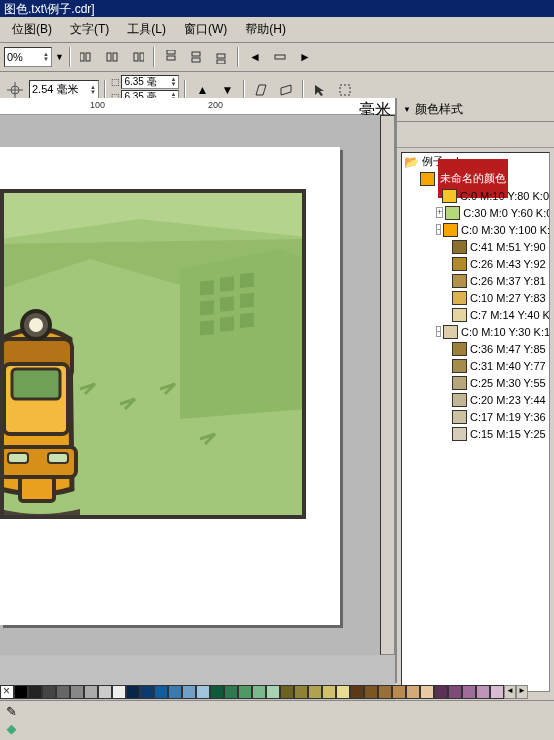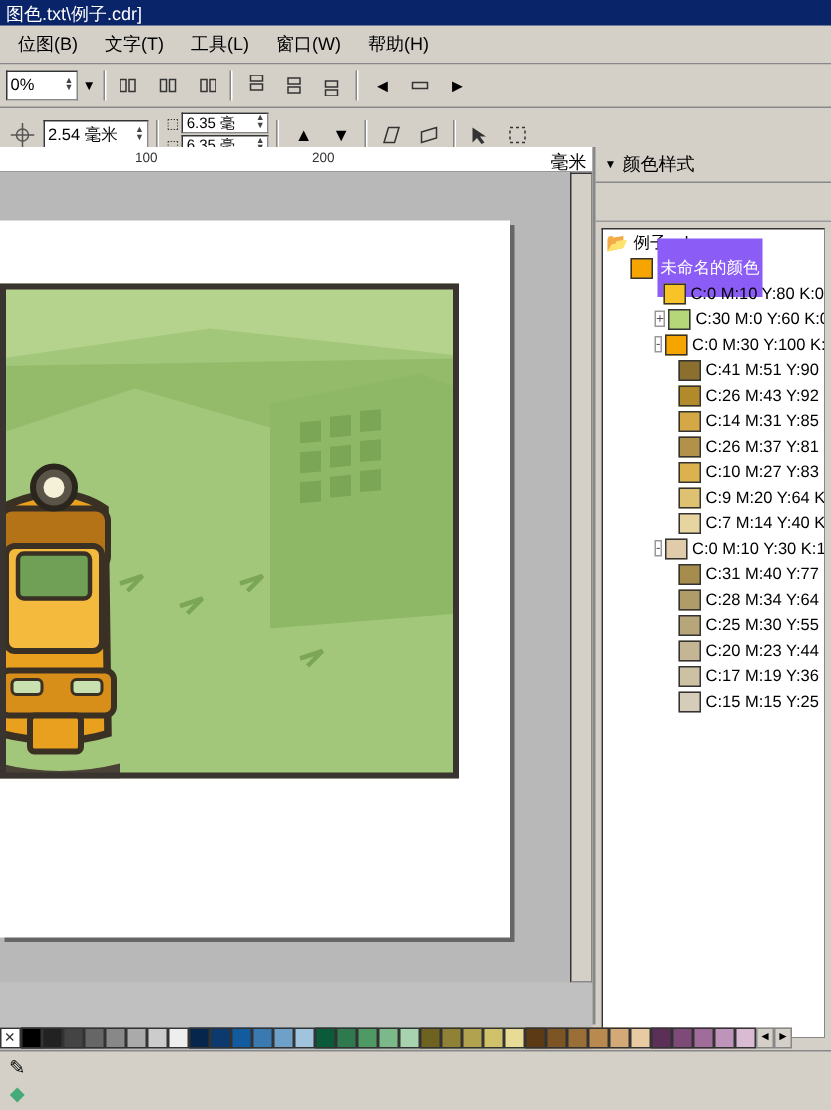--- a/index.html
+++ b/index.html
@@ -9,36 +9,36 @@
 .menu-item{padding:2px 8px;cursor:default}
 .toolbar{display:flex;align-items:center;gap:3px;padding:3px 4px;border-bottom:1px solid #888;background:#d4d0c8}
 .tb-btn{width:22px;height:22px;border:1px solid #d4d0c8;display:flex;align-items:center;justify-content:center;cursor:default}
 .combo{display:inline-flex;align-items:center;border:1px inset #888;background:#fff;height:20px;padding:0 2px}
 .combo input{border:none;width:36px;font-size:11px;outline:none}
 .combo .arrows{display:flex;flex-direction:column;font-size:6px;line-height:5px;color:#444}
 .sep{width:2px;height:20px;border-left:1px solid #888;border-right:1px solid #fff;margin:0 2px}
 .workspace{position:absolute;top:98px;left:0;width:395px;height:648px;background:#c0c0c0}
 .ruler-h{position:absolute;top:0;left:0;width:395px;height:17px;background:#fff;border-bottom:1px solid #999;font-size:9px}
 .ruler-h .tick{position:absolute;top:2px;font-size:9px;color:#333}
-.ruler-unit{position:absolute;right:4px;top:2px;font-size:12px}
+.ruler-unit{position:absolute;right:4px;top:2px;font-size:16px}
 .canvas-area{position:absolute;top:17px;left:0;width:380px;height:540px;background:#b8b8b8;overflow:hidden}
 .page{position:absolute;top:32px;left:0;width:340px;height:478px;background:#fff;box-shadow:3px 3px 0 #666}
 .artwork{position:absolute;top:42px;left:0;width:306px;height:330px}
 .scrollbar-v{position:absolute;right:0;top:17px;width:15px;height:540px;background:#d4d0c8;border:1px inset #888}
 .scrollbar-h{position:absolute;bottom:0;left:30px;width:350px;height:15px;background:#d4d0c8;border:1px inset #888}
 .scrollbar-h .thumb{position:absolute;left:15px;top:0;width:12px;height:13px;background:#d4d0c8;border:1px outset #fff}
 .panel{position:absolute;top:98px;left:395px;width:159px;height:585px;background:#d4d0c8;border-left:2px solid #888}
 .panel-title{padding:3px 6px;border-bottom:1px solid #888;display:flex;align-items:center;gap:4px}
 .panel-title .tri{font-size:8px}
 .panel-body{background:#fff;margin:4px;height:540px;overflow:auto;border:1px inset #888}
 .tree-item{display:flex;align-items:center;height:17px;padding-left:2px;white-space:nowrap}
 .tree-item .w{width:11px;text-align:center;font-size:9px;color:#555;border:1px solid #999;background:#fff;height:11px;line-height:9px;margin-right:2px}
 .tree-item .sw{width:15px;height:14px;border:1px solid #333;margin-right:3px;flex-shrink:0}
 .tree-item .lbl{font-size:11px}
-.tree-item.sel .lbl{background:#8b5cf6;color:#fff;padding:12px 2px}
+.tree-item.sel .lbl{background:#b91c1c;color:#fff;padding:12px 2px}
 .indent1{padding-left:18px}
 .indent2{padding-left:34px}
 .indent3{padding-left:50px}
 .palette{position:absolute;bottom:40px;left:0;width:554px;height:15px;display:flex}
 .palette .pc{width:14px;height:14px;border:1px solid #333;flex-shrink:0}
 .pal-x{width:14px;height:14px;border:1px solid #333;background:#fff;position:relative;flex-shrink:0}
 .pal-x::after{content:"×";position:absolute;top:-2px;left:2px;font-size:12px;color:#333}
 .status{position:absolute;bottom:0;left:0;width:554px;height:40px;background:#d4d0c8;border-top:1px solid #888;padding:3px 6px;font-size:11px;display:flex;align-items:flex-start;justify-content:space-between}
 .status-icons{display:flex;flex-direction:column;gap:2px;align-items:center}
 svg{display:block}
@@ -259,51 +259,43 @@
         </div>
         <div class="tree-item indent3">
           <span class="sw" style="background:#8a6f2e"></span>
           <span class="lbl">C:41 M:51 Y:90</span>
         </div>
         <div class="tree-item indent3">
           <span class="sw" style="background:#b18a2b"></span>
           <span class="lbl">C:26 M:43 Y:92</span>
         </div>
         <div class="tree-item indent3">
-          <span class="sw" style="background:#d3a845"></span>
-          <span class="lbl">C:14 M:31 Y:85</span>
-        </div>
-        <div class="tree-item indent3">
           <span class="sw" style="background:#b2924a"></span>
           <span class="lbl">C:26 M:37 Y:81</span>
         </div>
         <div class="tree-item indent3">
           <span class="sw" style="background:#dcb24e"></span>
           <span class="lbl">C:10 M:27 Y:83</span>
-        </div>
-        <div class="tree-item indent3">
-          <span class="sw" style="background:#dfc172"></span>
-          <span class="lbl">C:9 M:20 Y:64 K</span>
         </div>
         <div class="tree-item indent3">
           <span class="sw" style="background:#e6d4a1"></span>
           <span class="lbl">C:7 M:14 Y:40 K</span>
         </div>
         <div class="tree-item indent2">
           <span class="w">-</span>
           <span class="sw" style="background:#e0ccab"></span>
           <span class="lbl">C:0 M:10 Y:30 K:10</span>
         </div>
         <div class="tree-item indent3">
+          <span class="sw" style="background:#9b7f3b"></span>
+          <span class="lbl">C:36 M:47 Y:85</span>
+        </div>
+        <div class="tree-item indent3">
           <span class="sw" style="background:#a68d4d"></span>
           <span class="lbl">C:31 M:40 Y:77</span>
-        </div>
-        <div class="tree-item indent3">
-          <span class="sw" style="background:#af9c69"></span>
-          <span class="lbl">C:28 M:34 Y:64</span>
         </div>
         <div class="tree-item indent3">
           <span class="sw" style="background:#b7a67a"></span>
           <span class="lbl">C:25 M:30 Y:55</span>
         </div>
         <div class="tree-item indent3">
           <span class="sw" style="background:#c4b694"></span>
           <span class="lbl">C:20 M:23 Y:44</span>
         </div>
         <div class="tree-item indent3">

